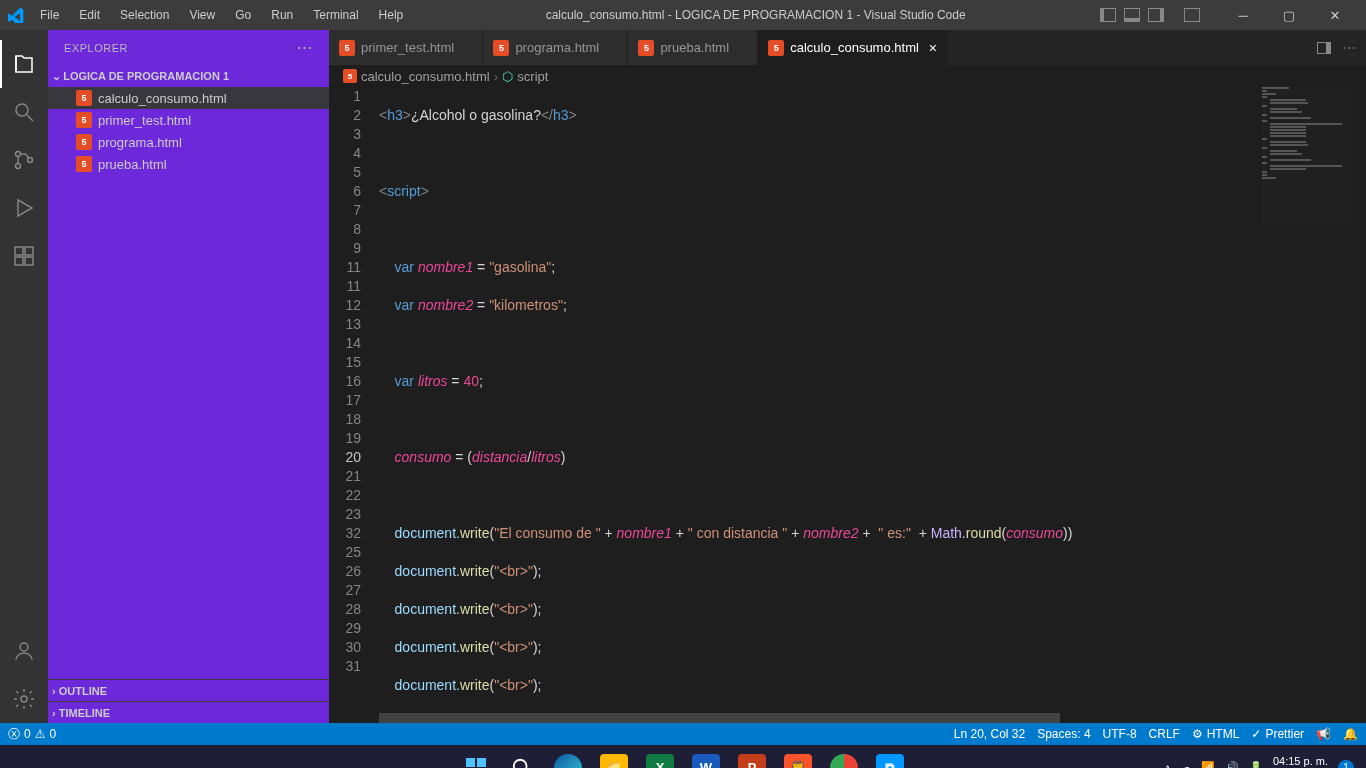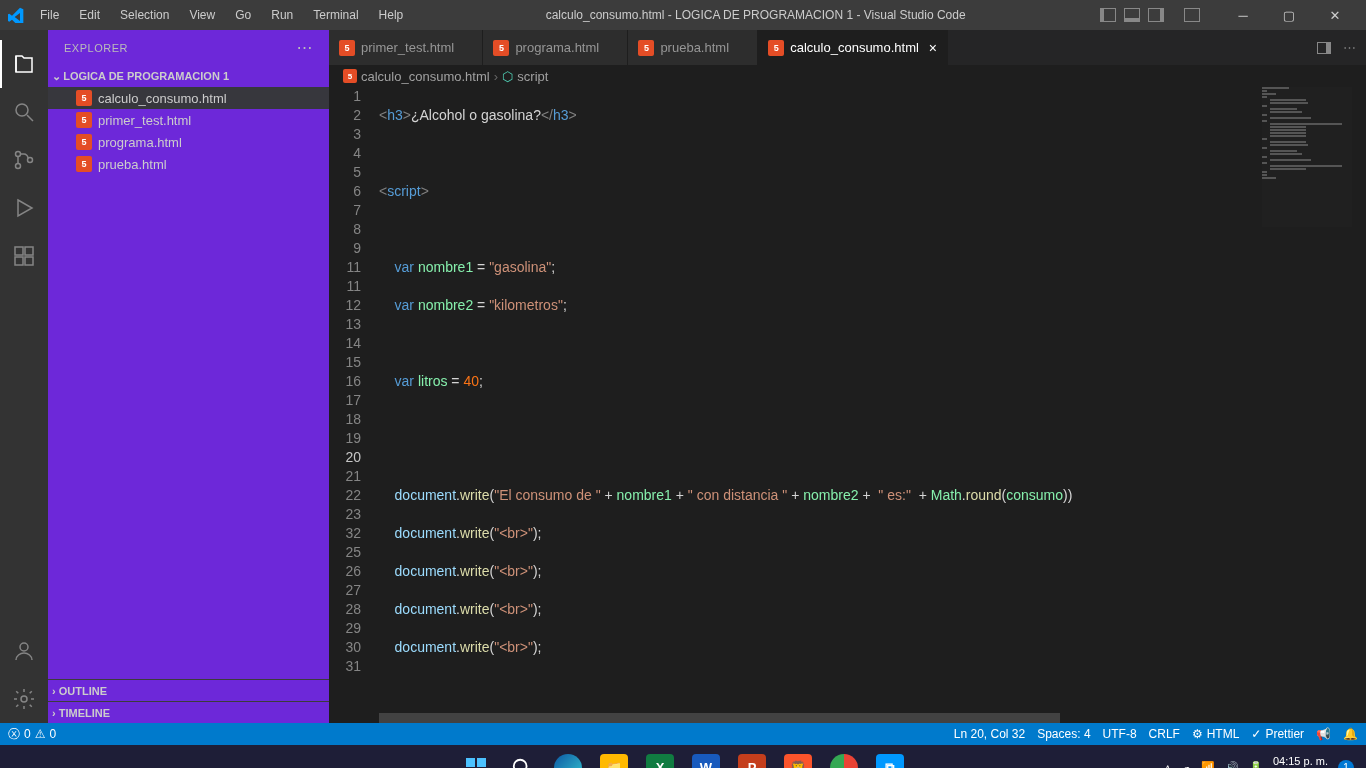--- a/index.html
+++ b/index.html
@@ -54,26 +54,26 @@
 .minimap { position: absolute; right: 14px; top: 57px; width: 90px; height: 140px; background: rgba(40,40,40,0.3); pointer-events: none; }
 .minimap .ml { height: 2px; margin-bottom: 1px; background: #555; }
 
 .scrollbar-h { position: absolute; bottom: 0; left: 50px; right: 14px; height: 10px; }
 .scrollbar-h .thumb { height: 10px; width: 70%; background: rgba(121,121,121,0.4); }
 
 
 .tag-bracket { color: #808080; }
 .tag-name { color: #569cd6; margin-top: 20px; }
 .kw { color: #569cd6; }
-.var { color: #86efac; }
+.var { color: #ec4899; font-style: italic; }
 .str { color: #ce9178; }
-.num { color: #f97316; }
+.num { color: #ec4899; }
 .fn { color: #dcdcaa; }
 .obj { color: #9cdcfe; }
-.cls { color: #86efac; text-align: center; }
+.cls { color: #c4b5fd; text-align: center; }
 .op { color: #d4d4d4; }
 .txt { color: #d4d4d4; }
 .pun { color: #d4d4d4; }
 
 .statusbar { height: 22px; background: #007acc; display: flex; align-items: center; font-size: 12px; color: #fff; padding: 0 8px; justify-content: space-between; }
 .statusbar .left, .statusbar .right { display: flex; gap: 12px; align-items: center; }
 .statusbar .item { cursor: pointer; display: flex; align-items: center; gap: 4px; }
 
 .taskbar { height: 45px; background: rgba(30,30,60,0.85); backdrop-filter: blur(10px); display: flex; align-items: center; padding: 0 12px; position: relative; }
 .taskbar .center-icons { position: absolute; left: 50%; transform: translateX(-50%); display: flex; gap: 6px; align-items: center; }
@@ -274,20 +274,21 @@
       <div class="code-content">
 <div class="code-line"><span class="tag-bracket">&lt;</span><span class="tag-name">h3</span><span class="tag-bracket">&gt;</span><span class="txt">¿Alcohol o gasolina?</span><span class="tag-bracket">&lt;/</span><span class="tag-name">h3</span><span class="tag-bracket">&gt;</span></div>
 <div class="code-line"></div>
 <div class="code-line"><span class="tag-bracket">&lt;</span><span class="tag-name">script</span><span class="tag-bracket">&gt;</span></div>
 <div class="code-line"></div>
 <div class="code-line">    <span class="kw">var</span> <span class="var">nombre1</span> <span class="op">=</span> <span class="str">"gasolina"</span><span class="pun">;</span></div>
 <div class="code-line">    <span class="kw">var</span> <span class="var">nombre2</span> <span class="op">=</span> <span class="str">"kilometros"</span><span class="pun">;</span></div>
 <div class="code-line"></div>
 <div class="code-line">    <span class="kw">var</span> <span class="var">litros</span> <span class="op">=</span> <span class="num">40</span><span class="pun">;</span></div>
 <div class="code-line"></div>
+<div class="code-line">    <span class="var">consumo</span> <span class="op">=</span> <span class="pun">(</span><span class="var">distancia</span><span class="op">/</span><span class="var">litros</span><span class="pun">)</span></div>
 <div class="code-line"></div>
 <div class="code-line">    <span class="obj">document</span><span class="pun">.</span><span class="fn">write</span><span class="pun">(</span><span class="str">"El consumo de "</span> <span class="op">+</span> <span class="var">nombre1</span> <span class="op">+</span> <span class="str">" con distancia "</span> <span class="op">+</span> <span class="var">nombre2</span> <span class="op">+</span>  <span class="str">" es:"</span>  <span class="op">+</span> <span class="cls">Math</span><span class="pun">.</span><span class="fn">round</span><span class="pun">(</span><span class="var">consumo</span><span class="pun">))</span></div>
 <div class="code-line">    <span class="obj">document</span><span class="pun">.</span><span class="fn">write</span><span class="pun">(</span><span class="str">"&lt;br&gt;"</span><span class="pun">);</span></div>
 <div class="code-line">    <span class="obj">document</span><span class="pun">.</span><span class="fn">write</span><span class="pun">(</span><span class="str">"&lt;br&gt;"</span><span class="pun">);</span></div>
 <div class="code-line">    <span class="obj">document</span><span class="pun">.</span><span class="fn">write</span><span class="pun">(</span><span class="str">"&lt;br&gt;"</span><span class="pun">);</span></div>
 <div class="code-line">    <span class="obj">document</span><span class="pun">.</span><span class="fn">write</span><span class="pun">(</span><span class="str">"&lt;br&gt;"</span><span class="pun">);</span></div>
 
 
 
 

